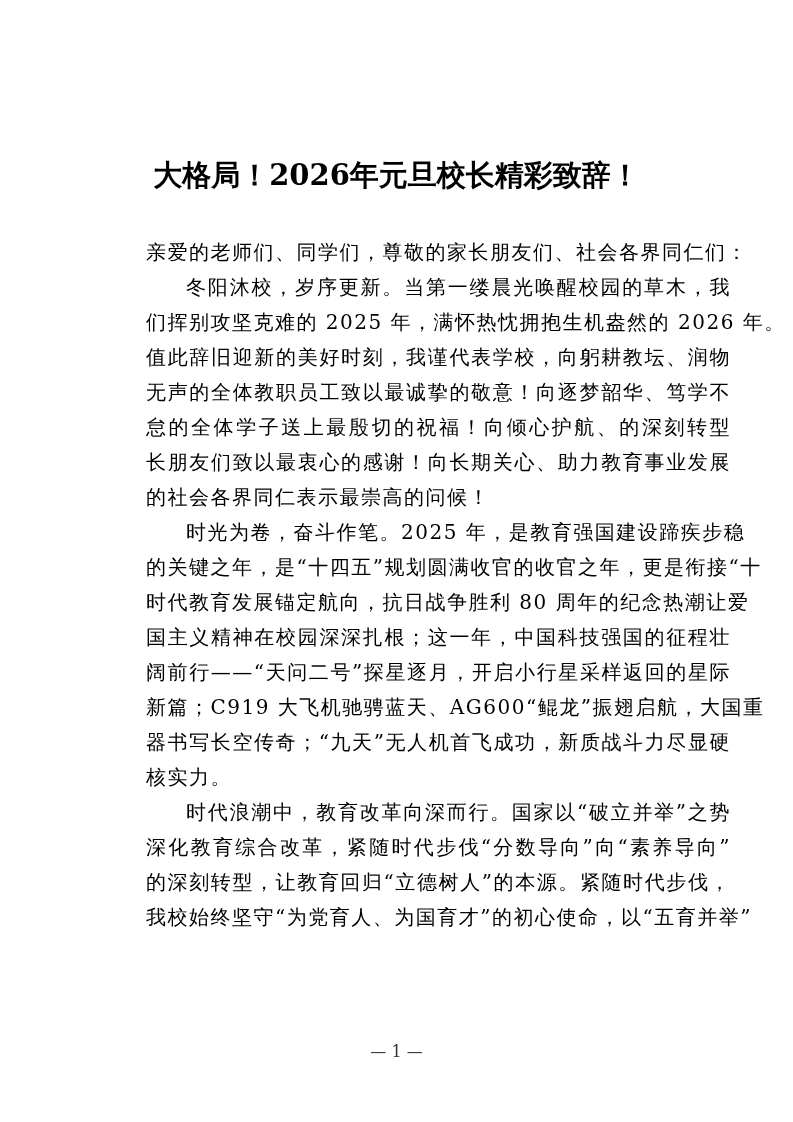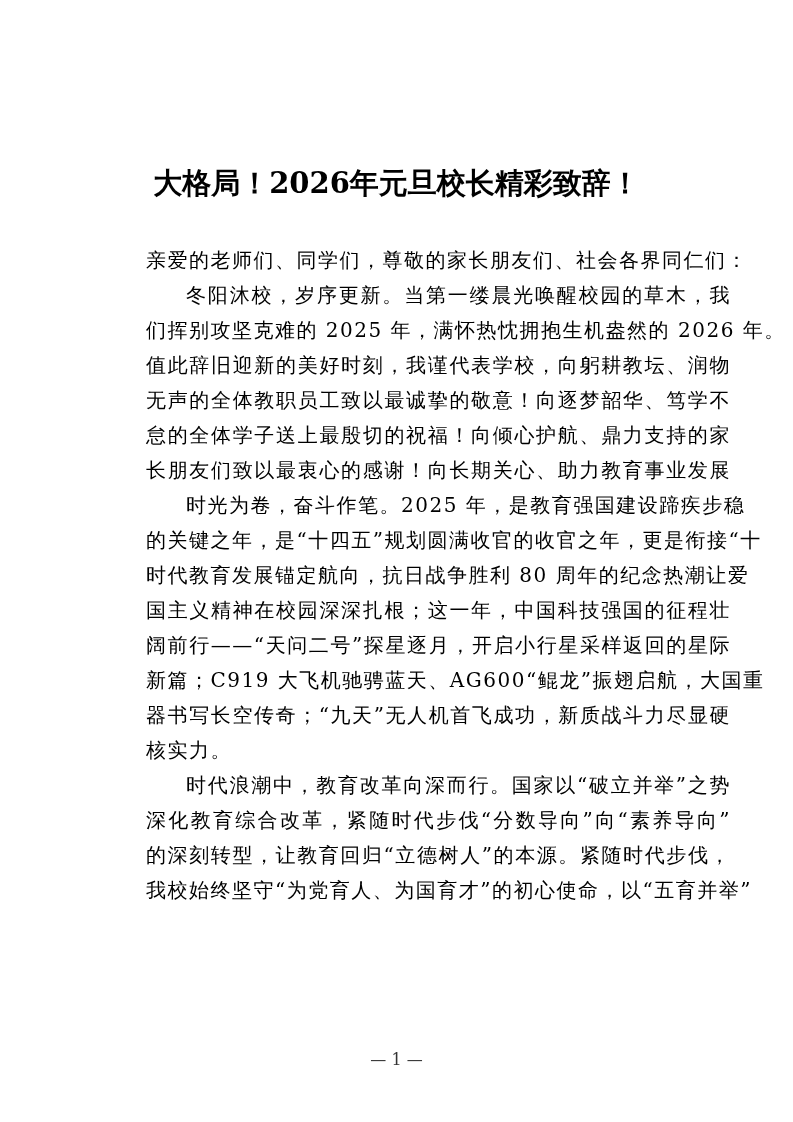--- a/index.html
+++ b/index.html
@@ -1,17 +1,17 @@
 <!DOCTYPE html>
 <html><head>
 <meta charset="utf-8">
 <style>
   html, body { margin: 0; padding: 0; background: #ffffff; }
   body { width: 793px; height: 1122px; position: relative; overflow: hidden; }
-  .page { position: absolute; left: 0; top: 12px; width: 793px; height: 1022px; background: #fff; }
+  .page { position: absolute; left: 0; top: 4px; width: 793px; height: 1022px; background: #fff; }
   .title {
     position: absolute; left: 0; right: 0; top: 152px;
     text-align: center;
     font-family: "DejaVu Serif", "Liberation Serif", serif;
     font-weight: bold; font-size: 29px; color: #000;
     letter-spacing: 0px;
   }
   .body {
     position: absolute; left: 107px; top: 231px; width: 585px;
     font-family: "DejaVu Serif", "Liberation Serif", serif;
@@ -37,22 +37,23 @@
 
 <div class="page">
   <div class="title">大格局！2026年元旦校长精彩致辞！</div>
 
   <div class="body" id="body">
       <div class="line">亲爱的老师们、同学们，尊敬的家长朋友们、社会各界同仁们：</div>
       <div class="line indent">冬阳沐校，岁序更新。当第一缕晨光唤醒校园的草木，我</div>
       <div class="line">们挥别攻坚克难的 2025 年，满怀热忱拥抱生机盎然的 2026 年。</div>
       <div class="line">值此辞旧迎新的美好时刻，我谨代表学校，向躬耕教坛、润物</div>
       <div class="line">无声的全体教职员工致以最诚挚的敬意！向逐梦韶华、笃学不</div>
-      <div class="line">怠的全体学子送上最殷切的祝福！向倾心护航、鼎力支持的家</div>
+      <div class="line">怠的全体学子送上最殷切的祝福！向倾心护航、的深刻转型</div>
       <div class="line">长朋友们致以最衷心的感谢！向长期关心、助力教育事业发展</div>
+      <div class="line last">的社会各界同仁表示最崇高的问候！</div>
       <div class="line indent">时光为卷，奋斗作笔。2025 年，是教育强国建设蹄疾步稳</div>
       <div class="line">的关键之年，是“十四五”规划圆满收官的收官之年，更是衔接“十</div>
       <div class="line">时代教育发展锚定航向，抗日战争胜利 80 周年的纪念热潮让爱</div>
       <div class="line">国主义精神在校园深深扎根；这一年，中国科技强国的征程壮</div>
       <div class="line">阔前行——“天问二号”探星逐月，开启小行星采样返回的星际</div>
       <div class="line">新篇；C919 大飞机驰骋蓝天、AG600“鲲龙”振翅启航，大国重</div>
       <div class="line">器书写长空传奇；“九天”无人机首飞成功，新质战斗力尽显硬</div>
       <div class="line last">核实力。</div>
       <div class="line indent">时代浪潮中，教育改革向深而行。国家以“破立并举”之势</div>
       <div class="line">深化教育综合改革，紧随时代步伐“分数导向”向“素养导向”</div>

